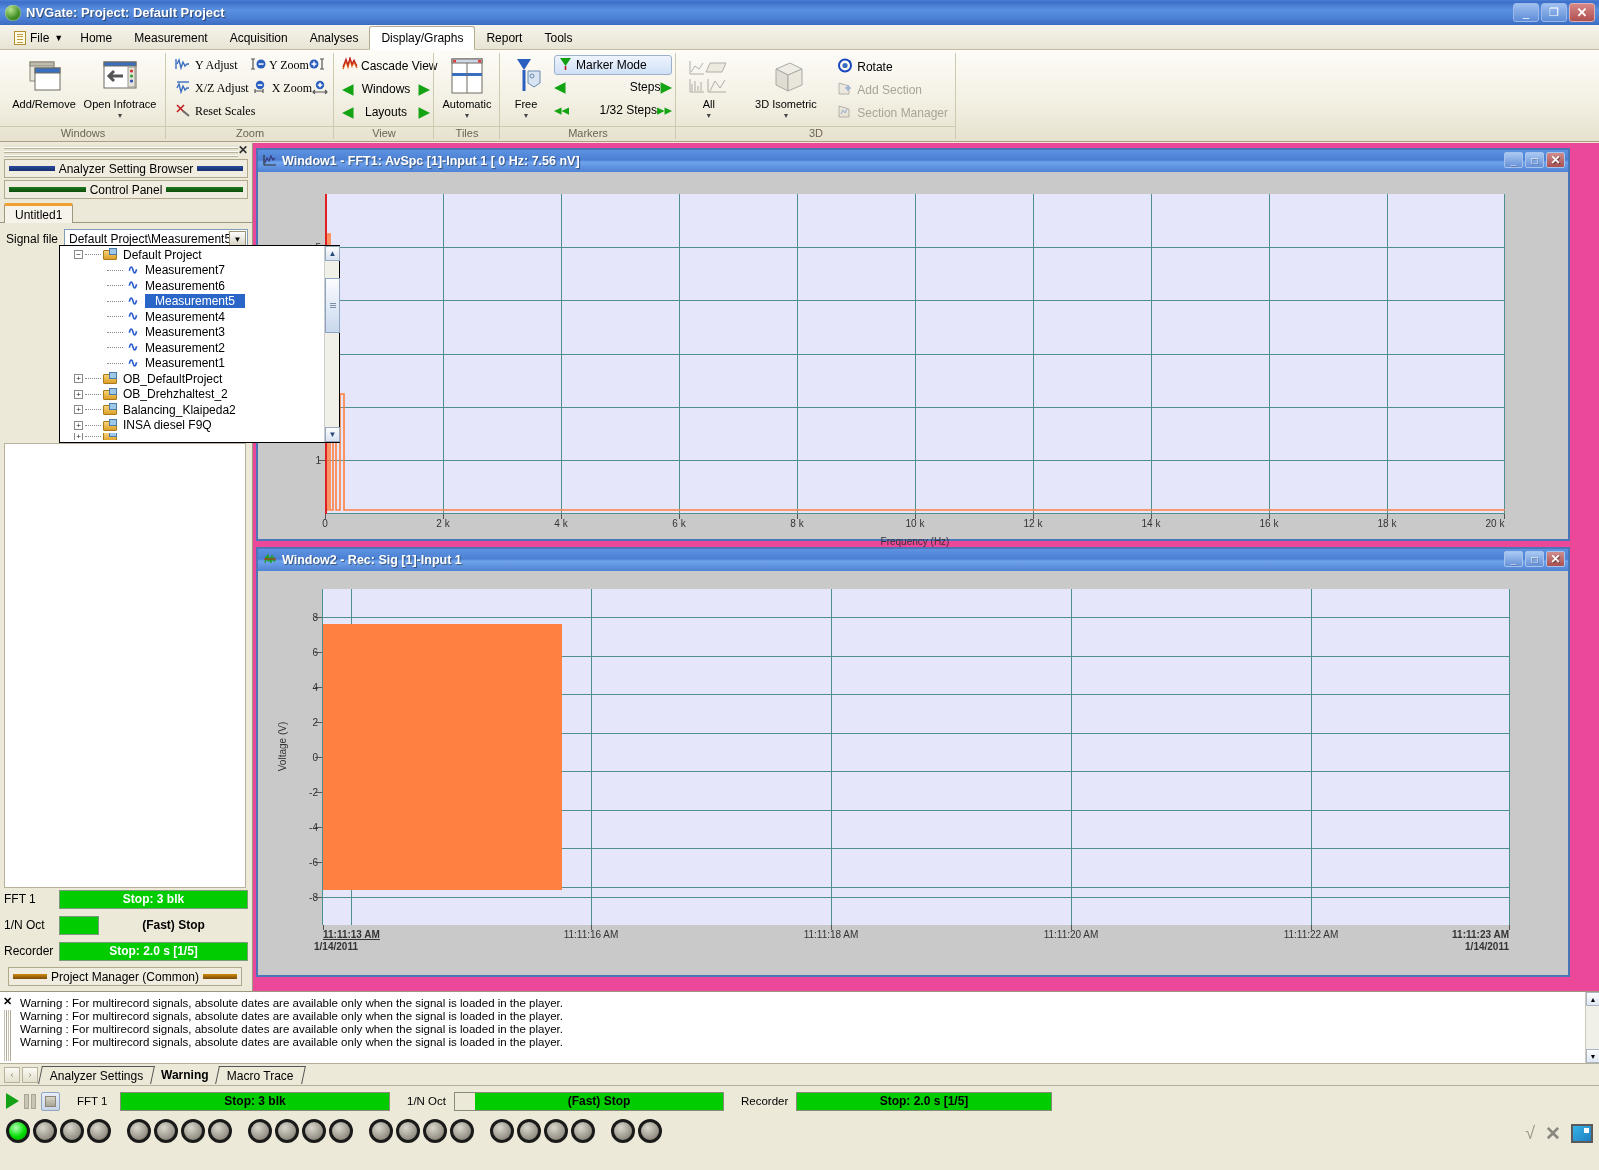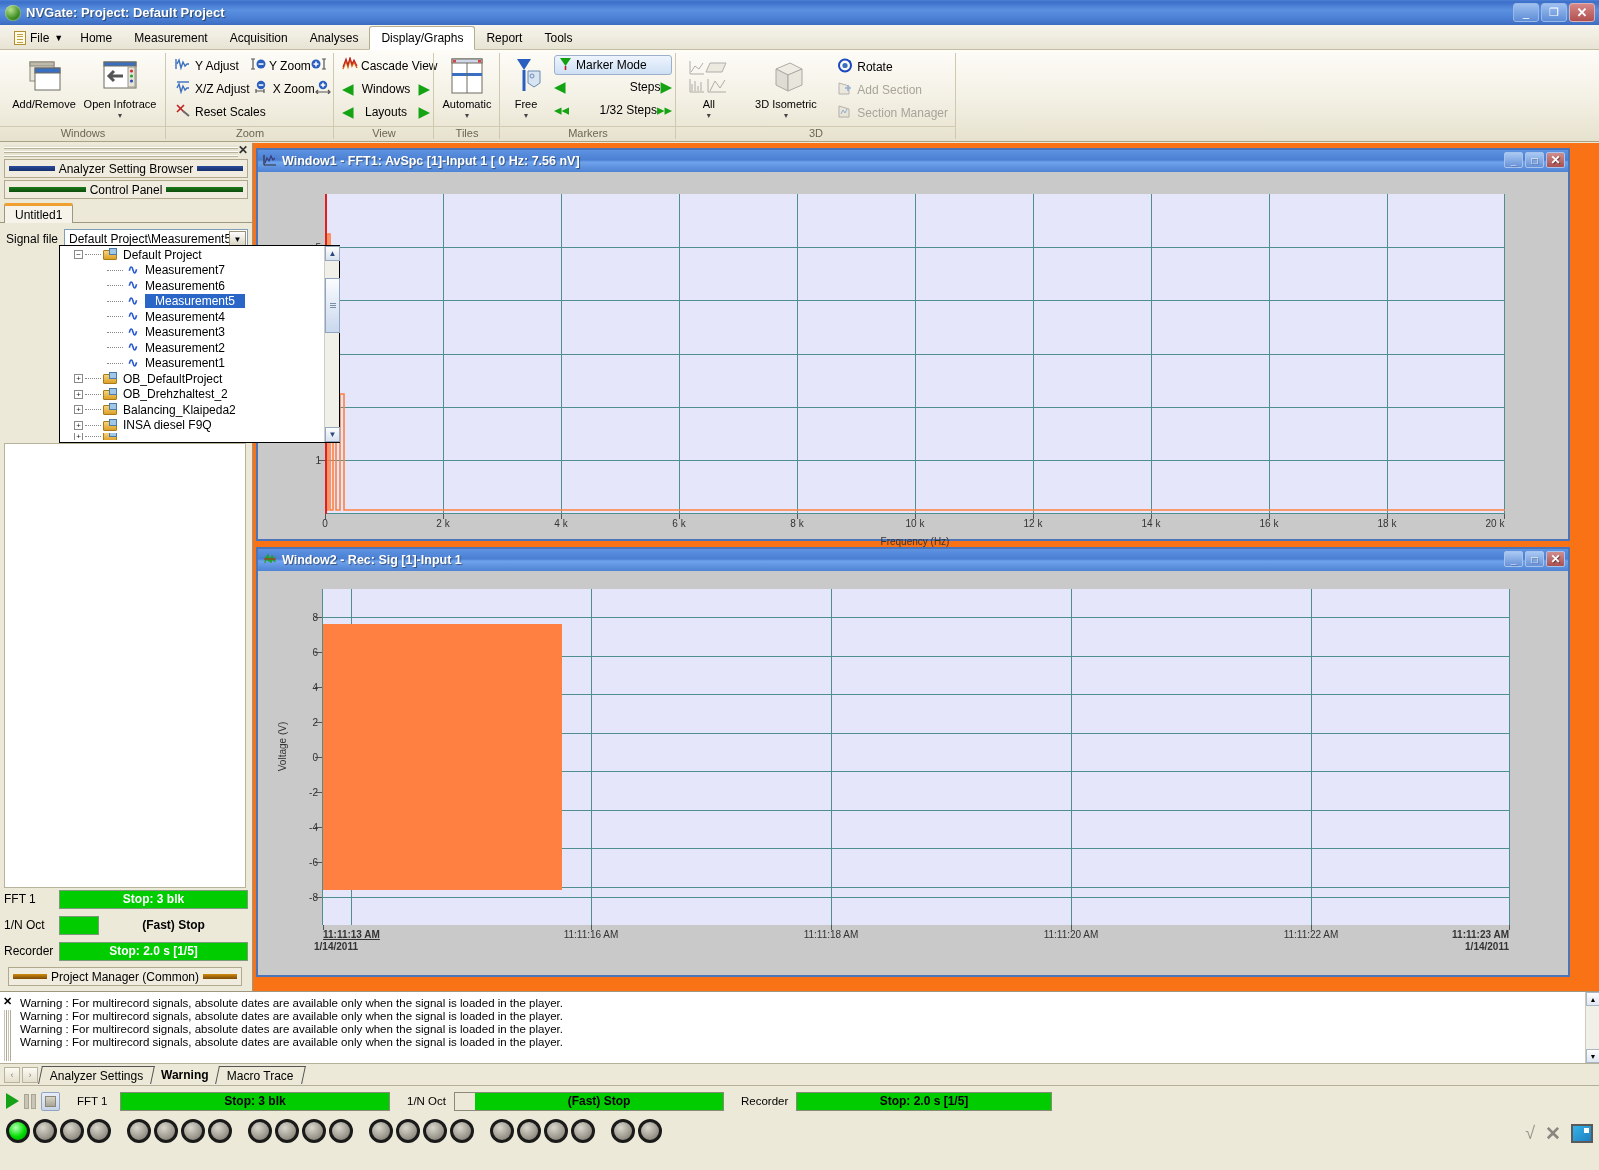--- a/index.html
+++ b/index.html
@@ -164,21 +164,21 @@
   .strow .nm { width:55px; font-size:12px; }
   .stbar {
     flex:1; height:19px; background:#00cc00; border:1px solid #7a9a7a;
     color:#fff; font-weight:bold; font-size:12px;
     display:flex; align-items:center; justify-content:center;
   }
   .stbar.partial { flex:none; width:40px; }
   .st-after { flex:1; text-align:center; font-weight:bold; font-size:12px; color:#000;}
 
   
-  .mdi { position:absolute; left:253px; top:143px; width:1346px; height:848px; background:#f97316; }
+  .mdi { position:absolute; left:253px; top:143px; width:1346px; height:848px; background:#ec4899; }
 
   .childwin { position:absolute; background:#d4d0c8; border:2px solid #4c74b8; }
   .cw-title {
     height: 22px;
     background: linear-gradient(to bottom,#5e93e2 0%,#4a7fd2 45%,#6fa3ec 55%,#4f83d4 100%);
     display:flex; align-items:center; padding-left:5px; color:#fff;
     font-weight:bold; font-size:12.5px; text-shadow:1px 1px 1px rgba(0,0,0,0.45);
   }
   .cw-btns { position:absolute; right:3px; top:2px; display:flex; gap:2px;}
   .cw-btn {
@@ -342,21 +342,21 @@
           <div class="cap">Open Infotrace</div>
           <div class="dd">▾</div>
         </div>
       </div>
       <div class="rlabel">Windows</div>
       <div class="rdiv"></div>
     </div>
 
     <div class="rgroup" style="width:168px;">
       <div class="rbody">
-        <div class="col" style="width:100%;">
+        <div class="col" style="width:100%;font-family:Liberation Serif, serif;">
           <div style="display:flex;">
             <div class="smallrow" style="width:88px;">
               <span class="ic">
                 <svg width="16" height="14" viewBox="0 0 16 14">
                     <path d="M2 7 L4 3 L6 11 L8 5 L10 9 L12 7 L14 7" stroke="#3a6fc0" stroke-width="1.4" fill="none"></path>
                     <path d="M1 2 L1 12" stroke="#3a6fc0" stroke-width="1.4"></path>
                   </svg>
               </span>
               <span>Y Adjust</span>
             </div>

